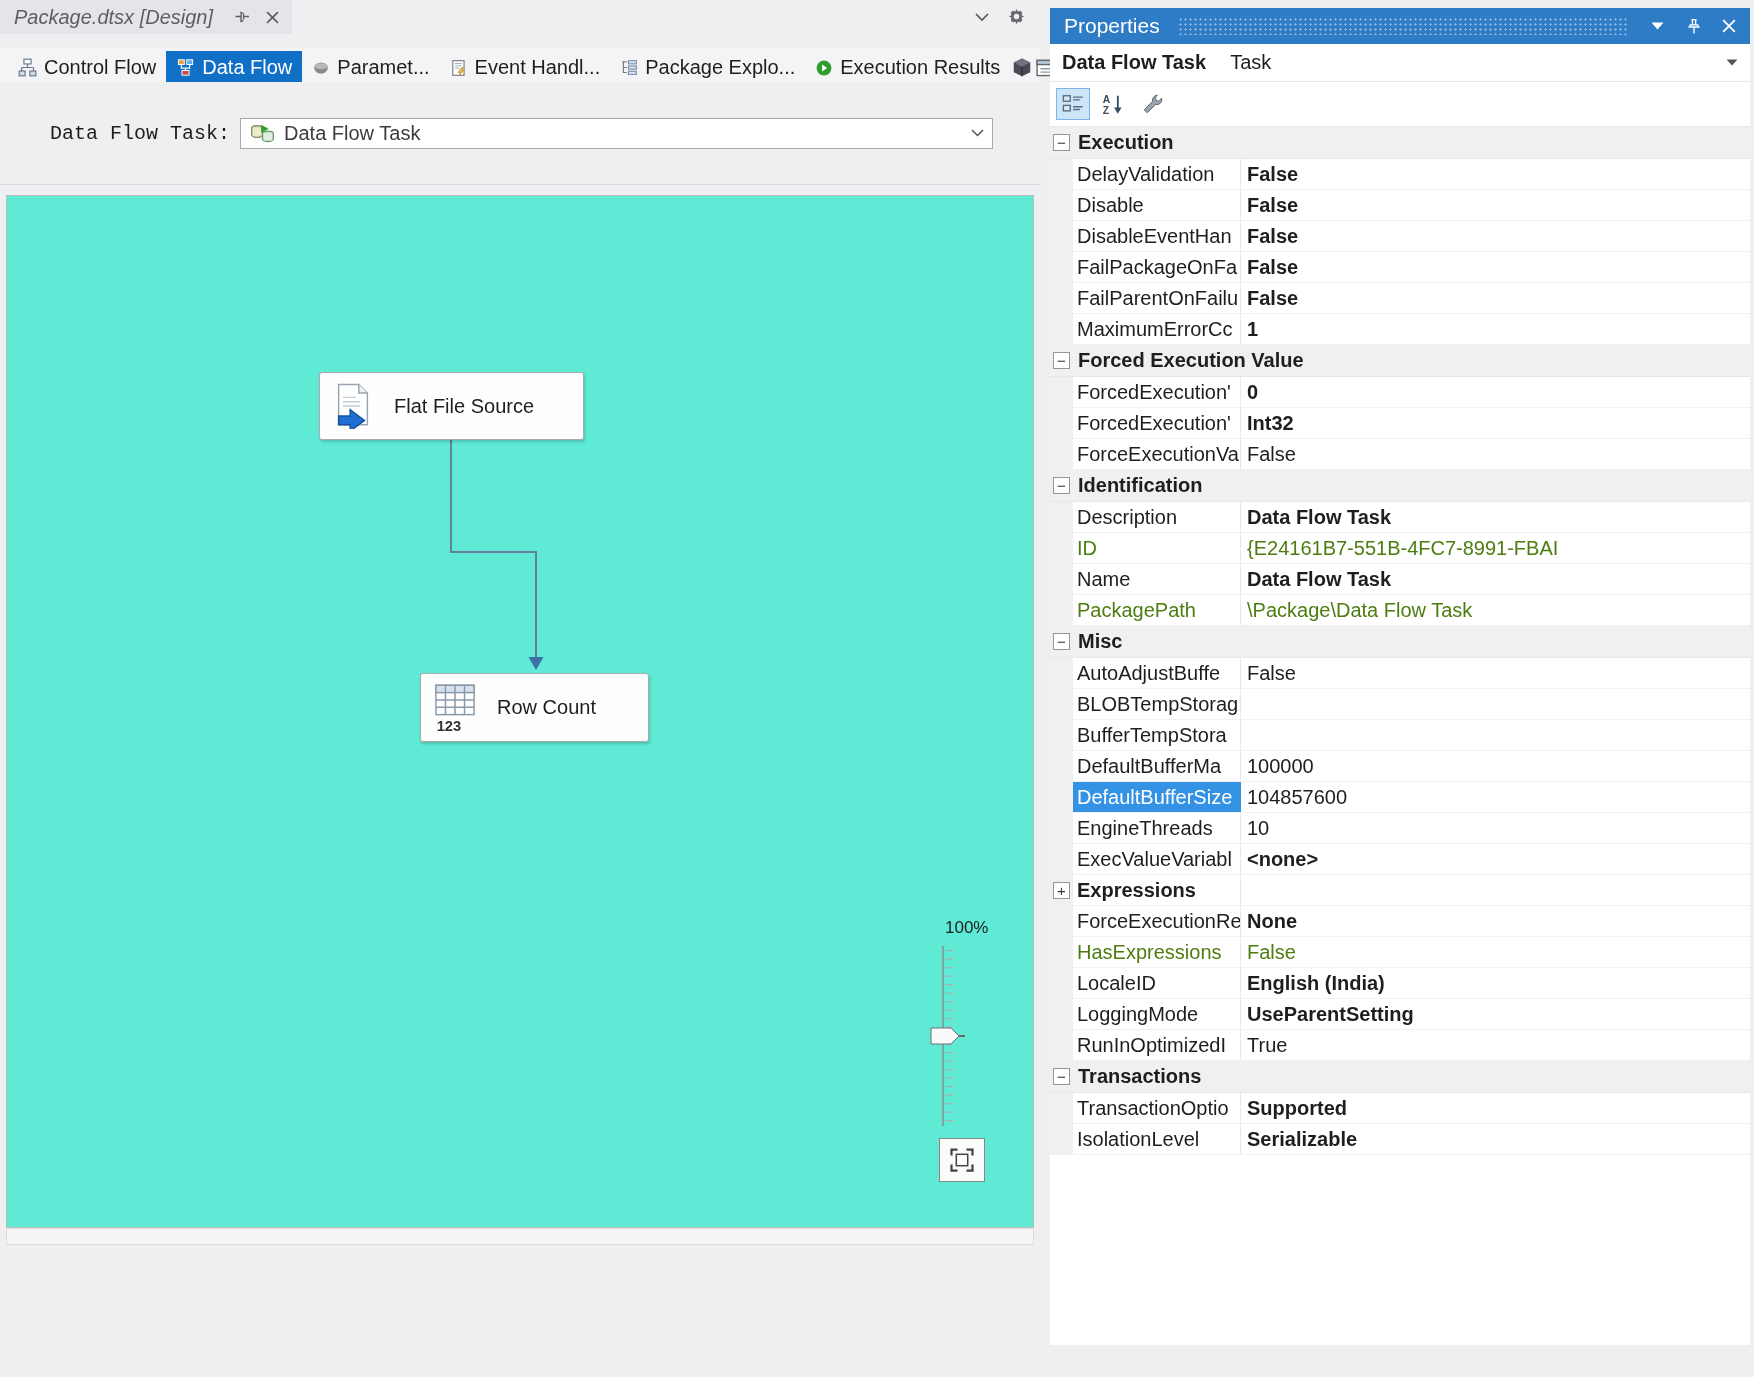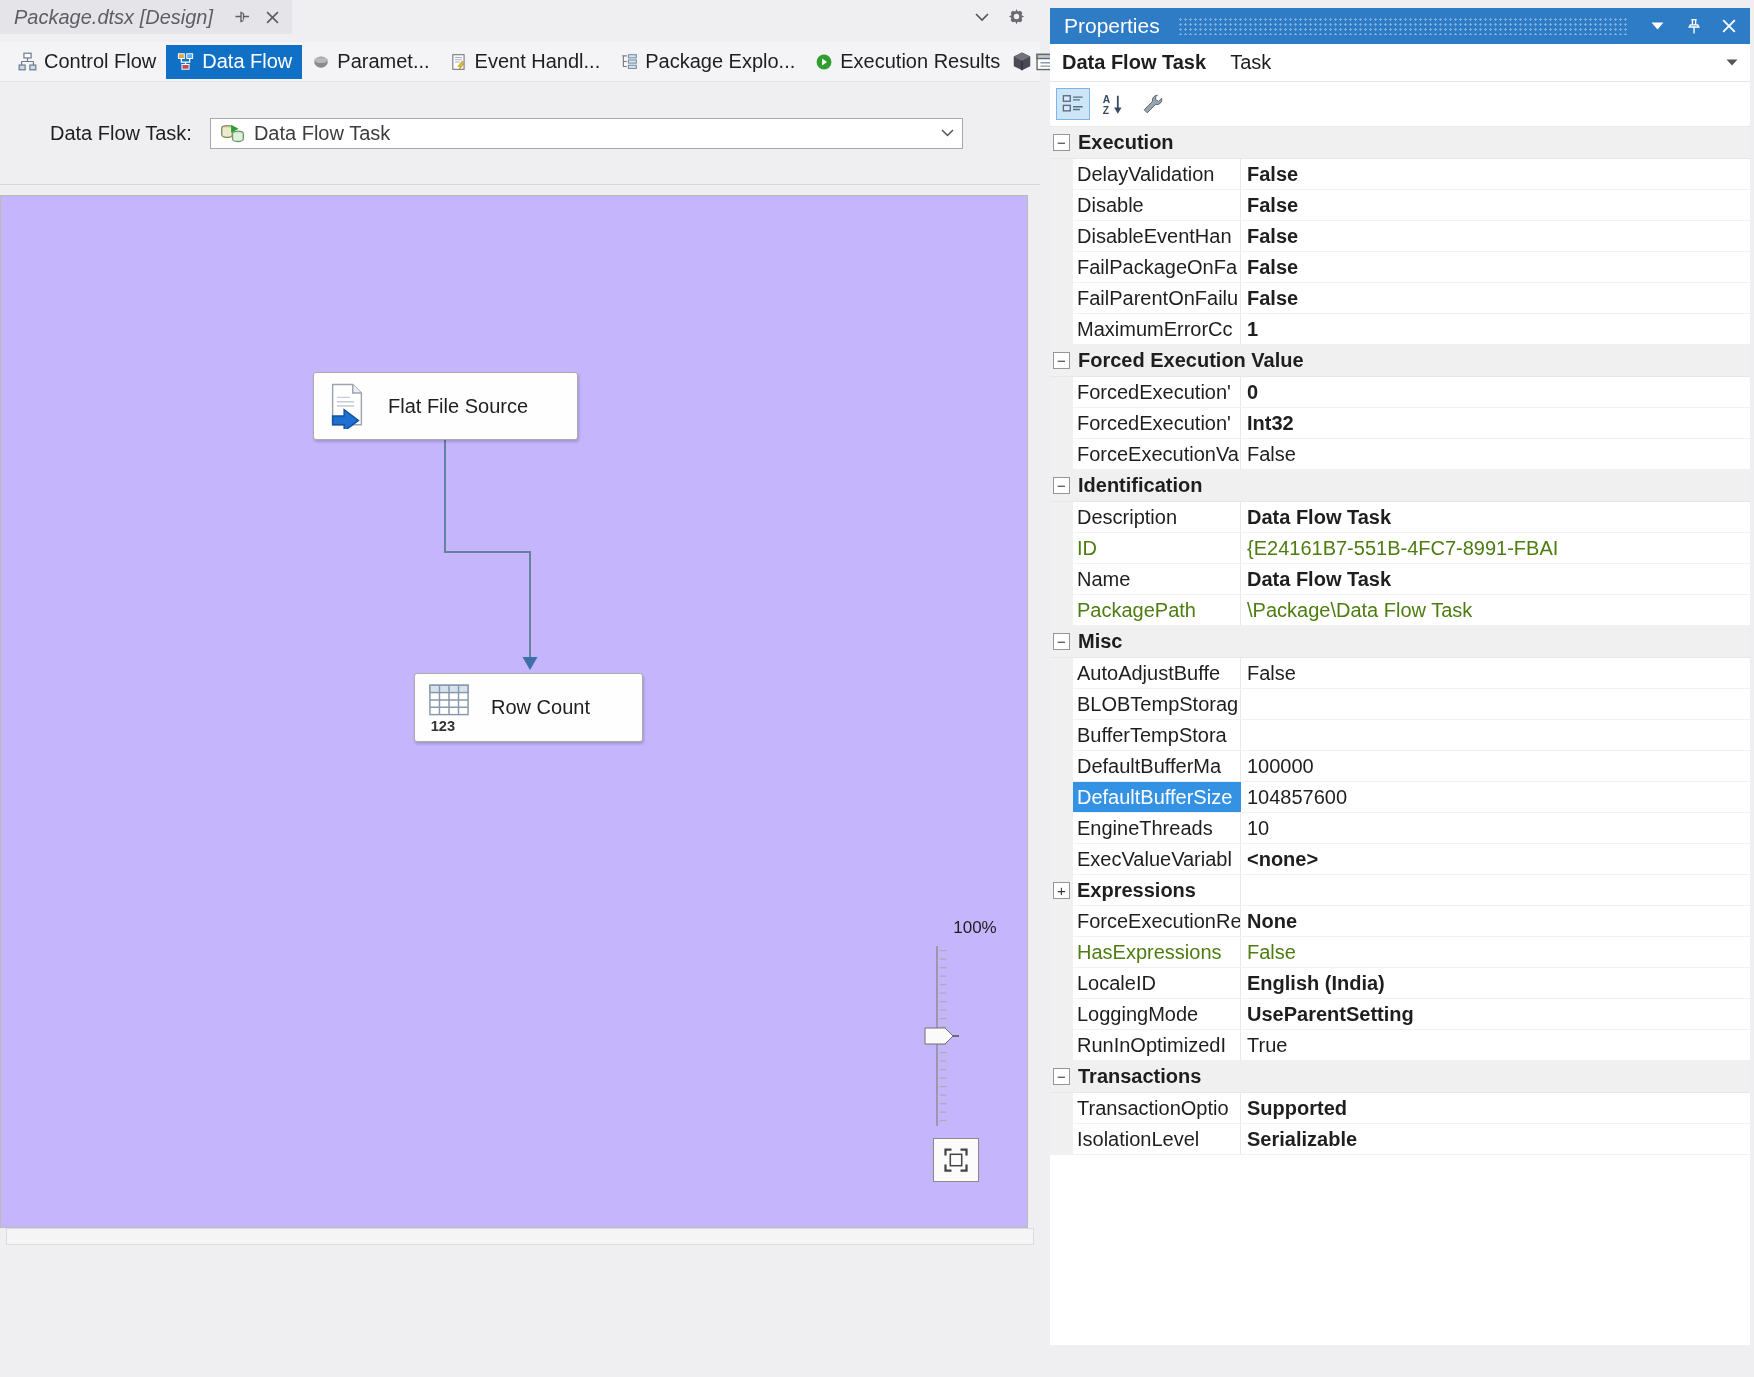--- a/index.html
+++ b/index.html
@@ -21,47 +21,47 @@
   .doc-tab {
     width:292px; background:#E4E4E9; color:#5D5D63;
     display:flex; align-items:center; padding:0 10px 0 14px; gap:10px;font-style:italic;
   }
   .doc-tab-title { flex:1; white-space:nowrap; overflow:hidden; }
   .doc-tab .ticon { width:20px; height:20px; display:flex; align-items:center; justify-content:center; color:#5D5D63; cursor:pointer; }
   .strip-actions { flex:1; display:flex; justify-content:flex-end; align-items:center; gap:18px; padding-right:14px; color:#555; }
   .strip-actions span { cursor:pointer; }
 
   .designer-toolbar {
-    position:absolute; left:0; top:42px; width:1040px; height:40px;
+    position:absolute; left:0; top:48px; width:1040px; height:40px;
     background:#F4F4F7; border-bottom:1px solid #E2E2E6;
     display:flex; align-items:center; padding-left:8px;
   }
   .dtab {
     display:flex; align-items:center; gap:7px;
     height:34px; padding:0 10px; cursor:pointer; white-space:nowrap;
   }
   .dtab.selected { background:#0F70C6; color:#FFFFFF; }
   .toolbar-gap { width:14px; }
   .tbicon { width:28px; height:30px; display:flex; align-items:center; justify-content:center; cursor:pointer; }
 
   .task-row {
     position:absolute; left:0; top:82px; width:1040px; height:103px;
     background:#EFEFF2; border-bottom:1px solid #D8D8DC;
     display:flex; align-items:center; padding-left:50px;
   }
-  .task-label { margin-right:18px; }
+  .task-label { margin-right:10px;font-family:Liberation Mono, monospace; }
   .combo {
     width:753px; height:31px; background:#FFFFFF; border:1px solid #A8A8AC;
     display:flex; align-items:center; padding:0 8px; gap:8px; cursor:pointer; color:#3D3D40;
   }
   .combo-value { flex:1; white-space:nowrap; overflow:hidden; }
 
   .canvas {
-    position:absolute; left:0; top:195px; width:1028px; height:1033px;
-    background:#c4b5fd; border:1px solid #BDBDB8;text-align:center;
+    position:absolute; left:6px; top:195px; width:1028px; height:1033px;
+    background:#5eead4; border:1px solid #BDBDB8;
   }
   .node {
     position:absolute; background:#FEFEFE; border:1px solid #ABABAB; border-radius:3px;
     box-shadow:1px 2px 3px rgba(0,0,0,0.18);
     display:flex; align-items:center;
   }
   .node-source { left:312px; top:176px; width:265px; height:68px; padding-left:14px; gap:22px; }
   .node-dest   { left:413px; top:477px; width:229px; height:69px; padding-left:12px; gap:20px; }
   .node-label  { white-space:nowrap; }
   .connector-svg { position:absolute; left:0; top:0; pointer-events:none; }

